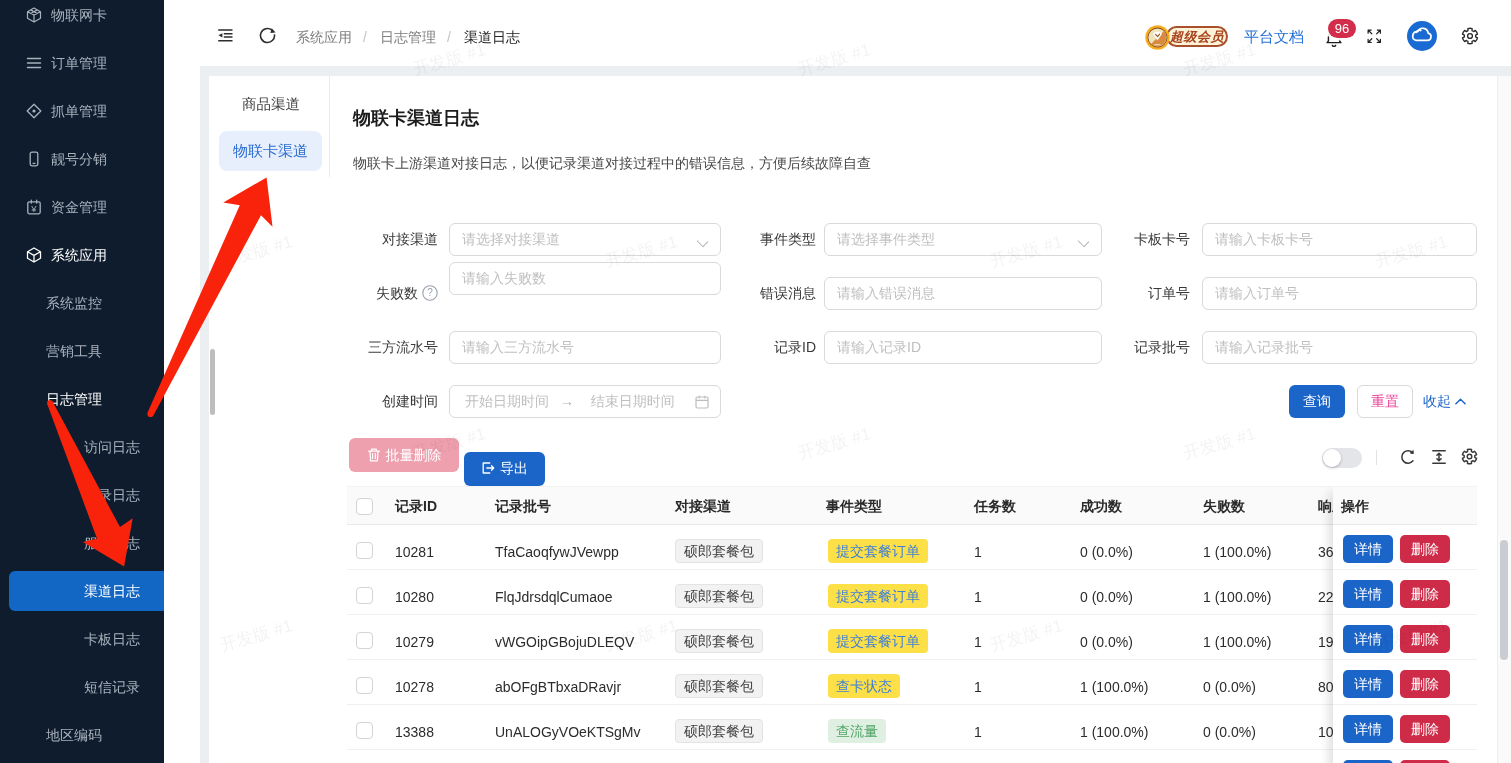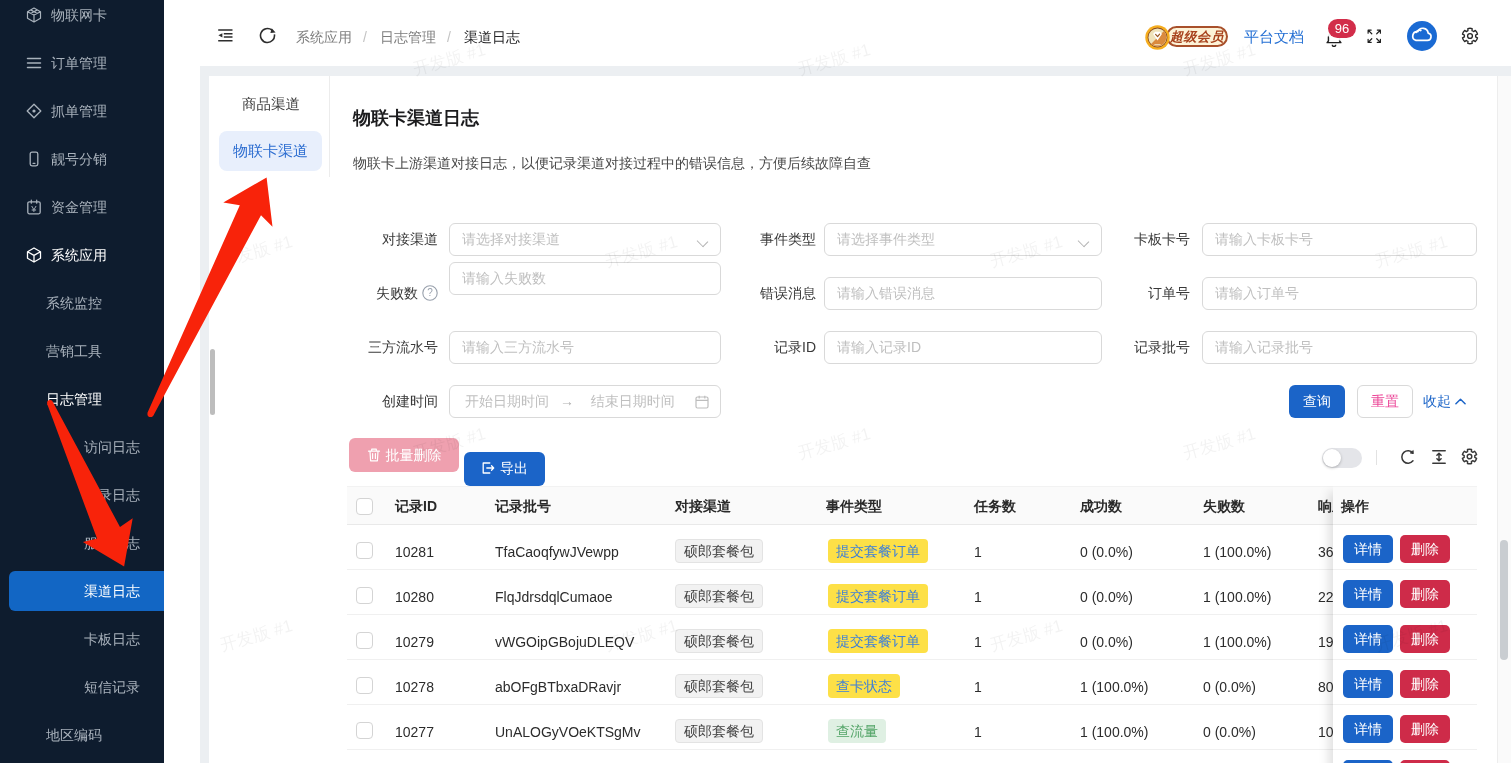--- a/index.html
+++ b/index.html
@@ -342,21 +342,21 @@
     <div class="dcell" style="left:148px">abOFgBTbxaDRavjr</div>
     <div class="tag tag-gray" style="left:328px">硕郎套餐包</div>
     <div class="tag tag-blue" style="left:481px">查卡状态</div>
     <div class="dcell" style="left:627px">1</div>
     <div class="dcell" style="left:733px">1 (100.0%)</div>
     <div class="dcell" style="left:856px">0 (0.0%)</div>
     <div class="dcell" style="left:971px">805</div>
   </div>
   <div class="abs trow" style="left:0;top:219px;width:1130px;height:45px;border-bottom:1px solid #f0f0f0;">
     <div class="cb" style="left:9px;top:17px;"></div>
-    <div class="dcell" style="left:48px">10277</div>
+    <div class="dcell" style="left:48px">13388</div>
     <div class="dcell" style="left:148px">UnALOGyVOeKTSgMv</div>
     <div class="tag tag-gray" style="left:328px">硕郎套餐包</div>
     <div class="tag tag-green" style="left:481px">查流量</div>
     <div class="dcell" style="left:627px">1</div>
     <div class="dcell" style="left:733px">1 (100.0%)</div>
     <div class="dcell" style="left:856px">0 (0.0%)</div>
     <div class="dcell" style="left:971px">102</div>
   </div>
   <div class="abs trow" style="left:0;top:264px;width:1130px;height:45px;">
 

